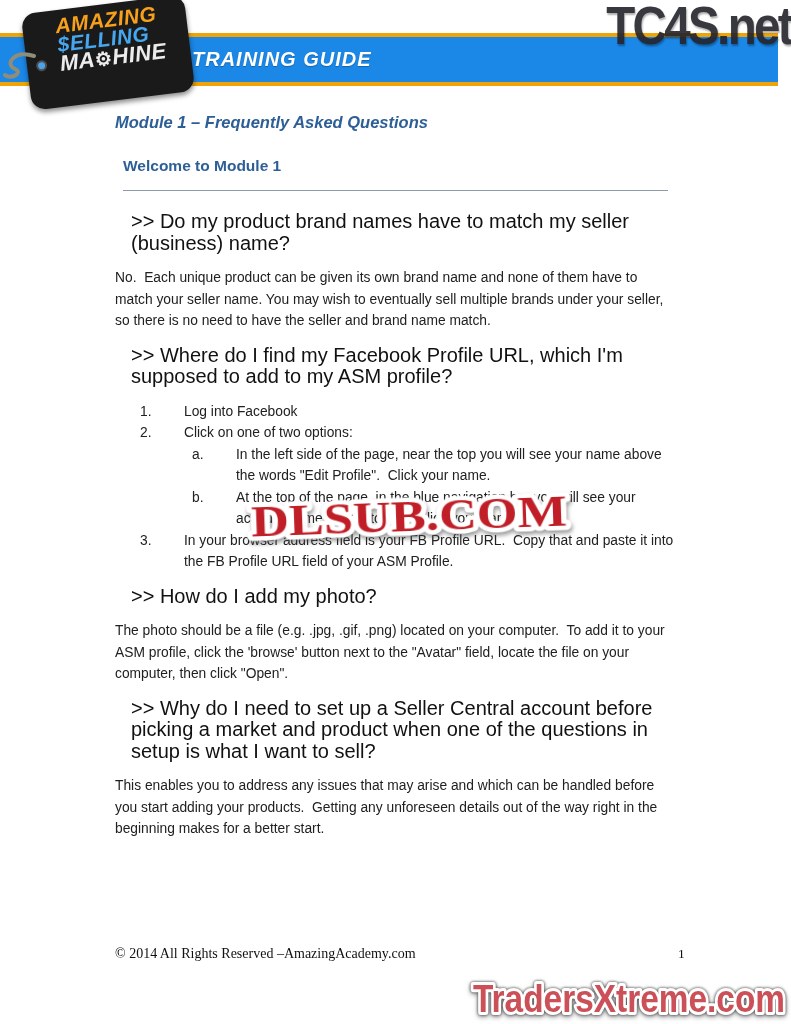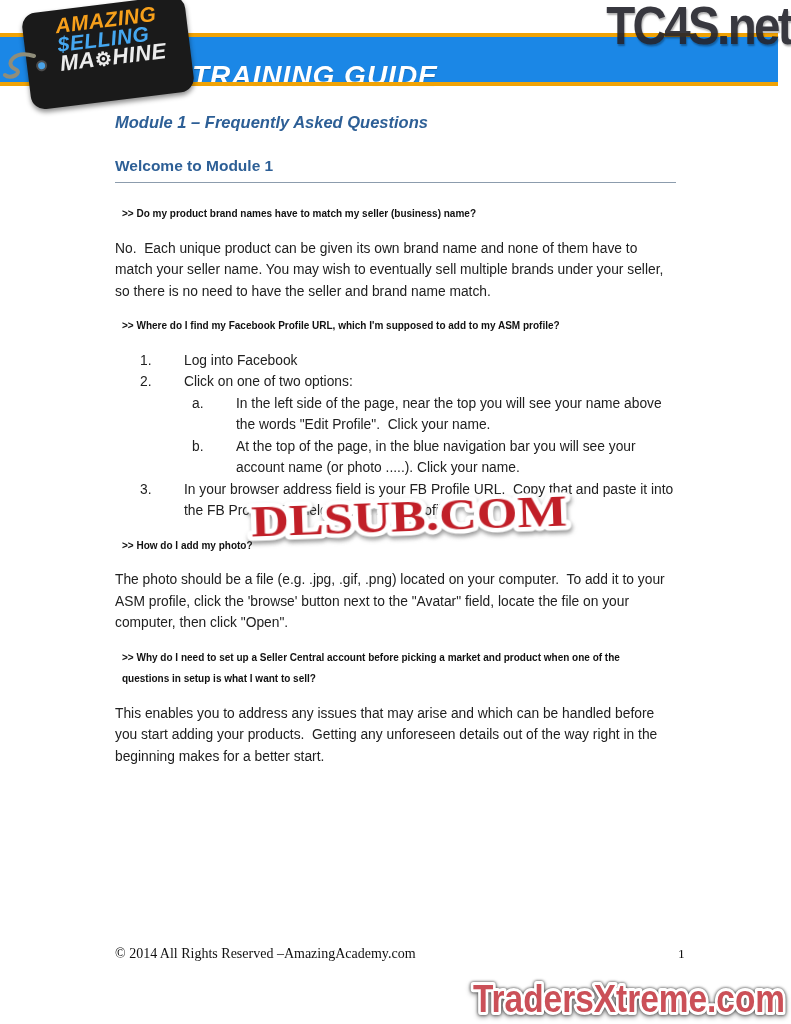--- a/index.html
+++ b/index.html
@@ -8,22 +8,22 @@
     position:relative; width:791px; height:1024px; margin:0 auto;
     background:#ffffff; overflow:hidden;
     font-family:"Liberation Sans", sans-serif; color:#212121;
   }
 
   
   .stripe-top    { position:absolute; left:0; top:33px;  width:778px; height:4px;  background:#f0a306; z-index:1; }
   .banner-body   { position:absolute; left:0; top:37px;  width:778px; height:45px; background:#1b87e6; z-index:1; }
   .stripe-bottom { position:absolute; left:0; top:82px;  width:778px; height:4px;  background:#f0a306; z-index:1; }
   .banner-title {
-    position:absolute; left:192px; top:16px; height:56px; line-height:45px;
-    color:#ffffff; font-weight:bold; font-style:italic; font-size:28px; letter-spacing:1px;
+    position:absolute; left:192px; top:0; height:56px; line-height:45px;
+    color:#ffffff; font-weight:bold; font-style:italic; font-size:20px; letter-spacing:1px;
     text-shadow:0 1px 1px rgba(0,0,0,0.25);
   }
 
   
   .tag {
     position:absolute; left:26px; top:4px; width:164px; height:97px;
     background:#1a1a1a; border-radius:14px; transform:rotate(-7deg);
     box-shadow:0 3px 5px rgba(0,0,0,0.45); z-index:3;
   }
   .tag-hole {
@@ -52,24 +52,24 @@
   .wm-bottom {
     position:absolute; left:468px; top:974px; z-index:6;
     filter:drop-shadow(0 0 1.5px #3c3c3c) drop-shadow(0 2px 2px rgba(0,0,0,0.35));
   }
 
   
   .content { position:absolute; left:115px; top:111px; width:561px; z-index:2; }
   .doc-title { color:#2d5f96; font-size:16.5px; font-weight:bold; line-height:22px; margin:0 0 22px;font-style:italic; }
   .sec-heading {
     color:#2d5f96; font-size:15.5px; font-weight:bold; line-height:21px;
-    padding-bottom:6px; border-bottom:1.5px solid #8c9cad; margin:0 0 20px;
+    padding-bottom:14px; border-bottom:1.5px solid #8c9cad; margin:0 8px 20px;
   }
   .sec-heading.later { margin-top:8px; }
-  .q { font-weight:bold; font-size:10px; line-height:21.5px; margin:0 7px 13px; color:#111; }
+  .q { font-weight:normal; font-size:20px; line-height:21.5px; margin:0 16px 13px; color:#111; }
   .q.gap-before { margin-top:34px; }
   .p { font-size:13.8px; line-height:21.5px; margin:0 0 13px; }
   .steps { padding-left:25px; margin:0 0 13px; }
   .substeps { padding-left:52px; }
   .li-row { display:flex; font-size:13.8px; line-height:21.5px; }
   .li-marker { width:23px; flex:none; }
   .li-text { flex:1;margin-left:21px; }
 
   
   .footer-copy {

